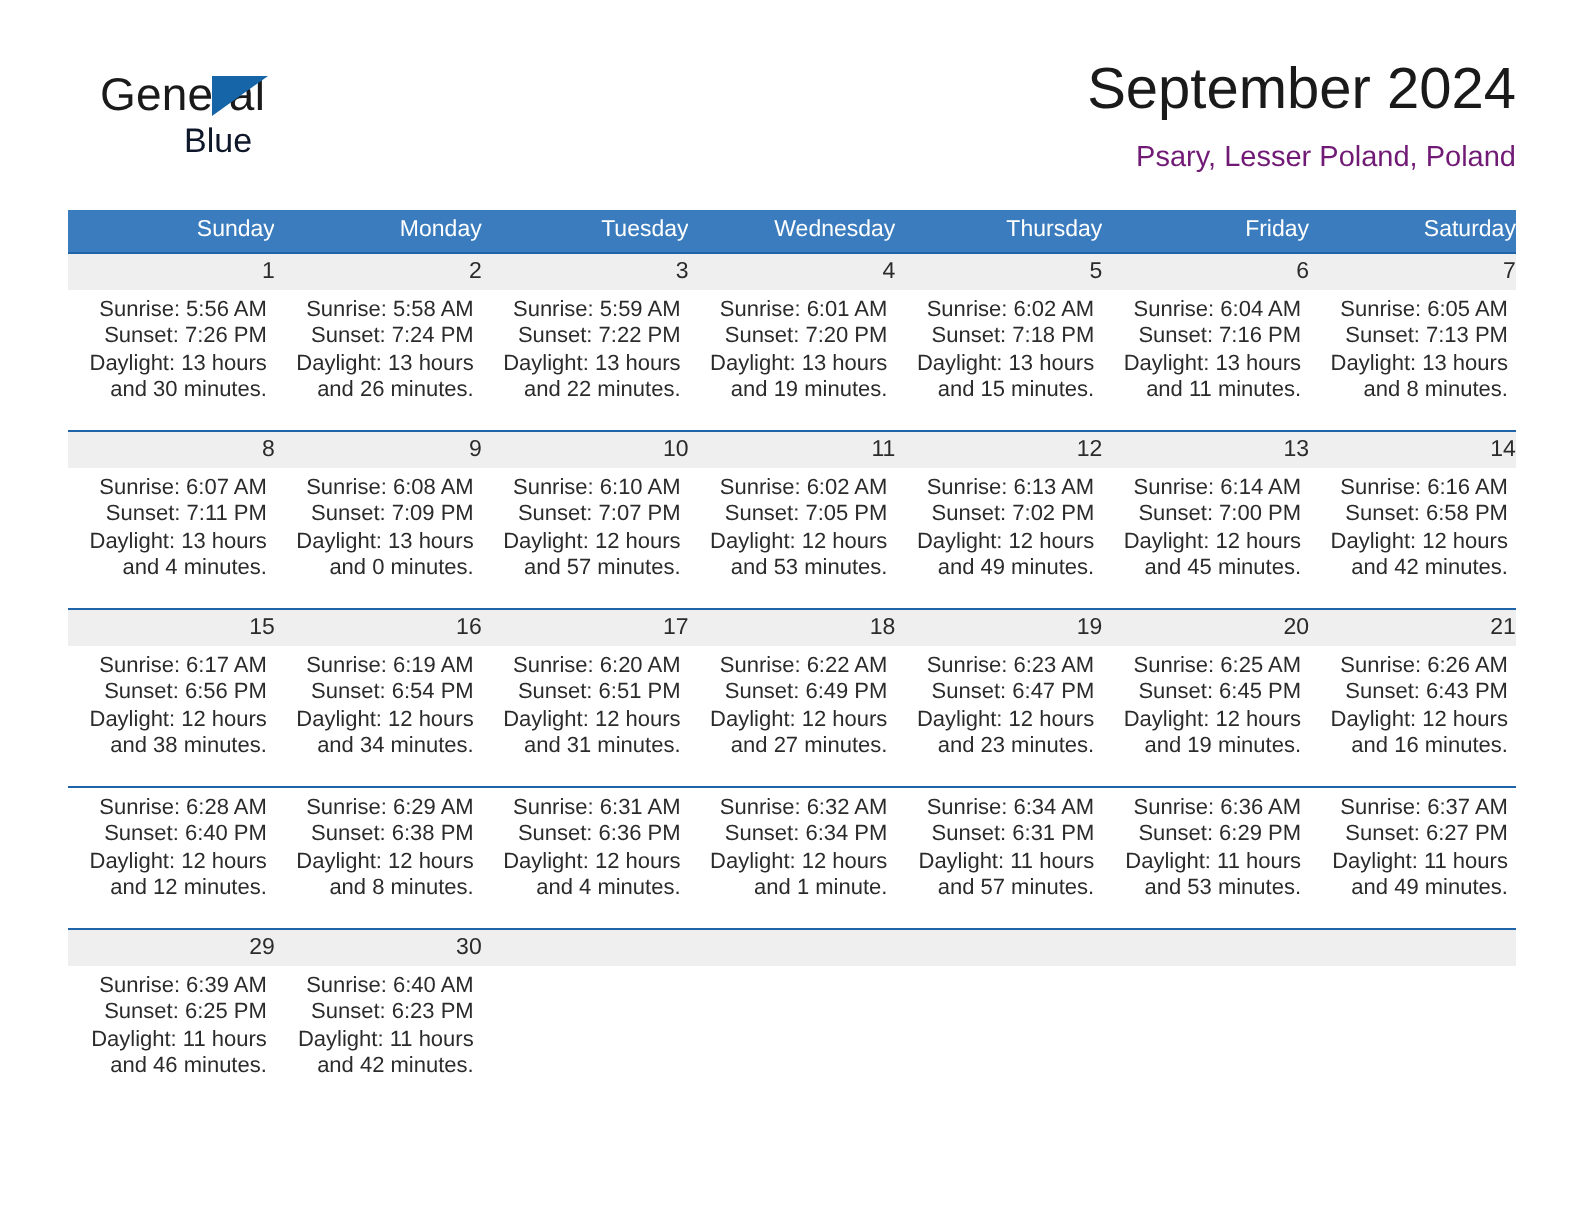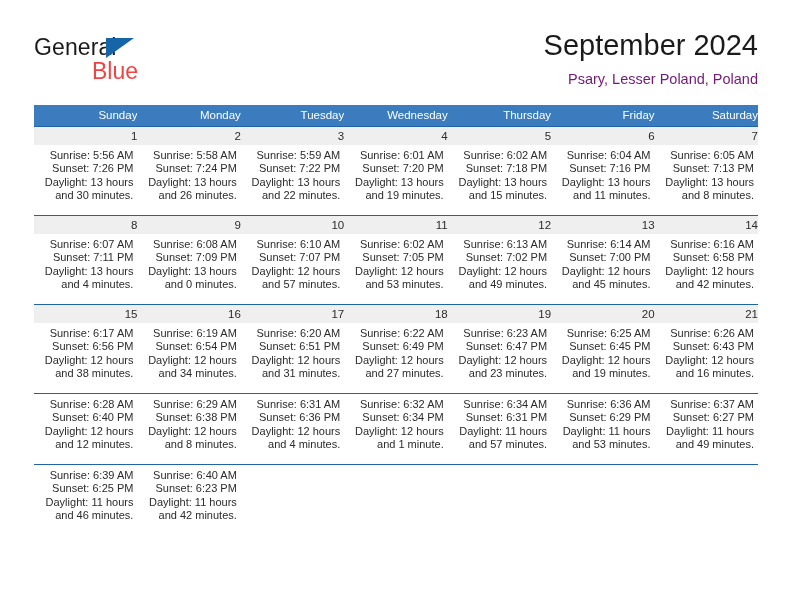--- a/index.html
+++ b/index.html
@@ -33,44 +33,44 @@
 
   .brand {
     position: absolute;
     left: 34px;
     top: 34px;
     width: 230px;
     height: 52px;
   }
   .brand-general {
     position: absolute;
-    left: 0;
+    left: 16px;
     top: 0;
     font-size: 23px;
     line-height: 26px;
     color: #1a1a1a;
     letter-spacing: 0.1px;
     font-weight: 400;
   }
   .brand-triangle {
     position: absolute;
     left: 72px;
     top: 4px;
     width: 0;
     height: 0;
     border-left: 28px solid #1565a8;
     border-bottom: 20px solid transparent;
   }
   .brand-blue {
     position: absolute;
     left: 58px;
     top: 24px;
-    font-size: 23px;
+    font-size: 17px;
     line-height: 26px;
-    color: #ef4444;
+    color: #0f172a;
     font-weight: 400;
   }
 
   .titles {
     position: absolute;
     right: 34px;
     top: 28px;
     text-align: right;
   }
   .cal-title {
@@ -402,20 +402,29 @@
         <div class="cell-detail">
           <div>Sunrise: 6:37 AM</div>
           <div>Sunset: 6:27 PM</div>
           <div>Daylight: 11 hours</div>
           <div>and 49 minutes.</div>
         </div>
       </div>
     </div>
 
     <div class="week">
+      <div class="daynum-band">
+        <div class="daynum">29</div>
+        <div class="daynum">30</div>
+        <div class="daynum"></div>
+        <div class="daynum"></div>
+        <div class="daynum"></div>
+        <div class="daynum"></div>
+        <div class="daynum"></div>
+      </div>
       <div class="detail-band">
         <div class="cell-detail">
           <div>Sunrise: 6:39 AM</div>
           <div>Sunset: 6:25 PM</div>
           <div>Daylight: 11 hours</div>
           <div>and 46 minutes.</div>
         </div>
         <div class="cell-detail">
           <div>Sunrise: 6:40 AM</div>
           <div>Sunset: 6:23 PM</div>

